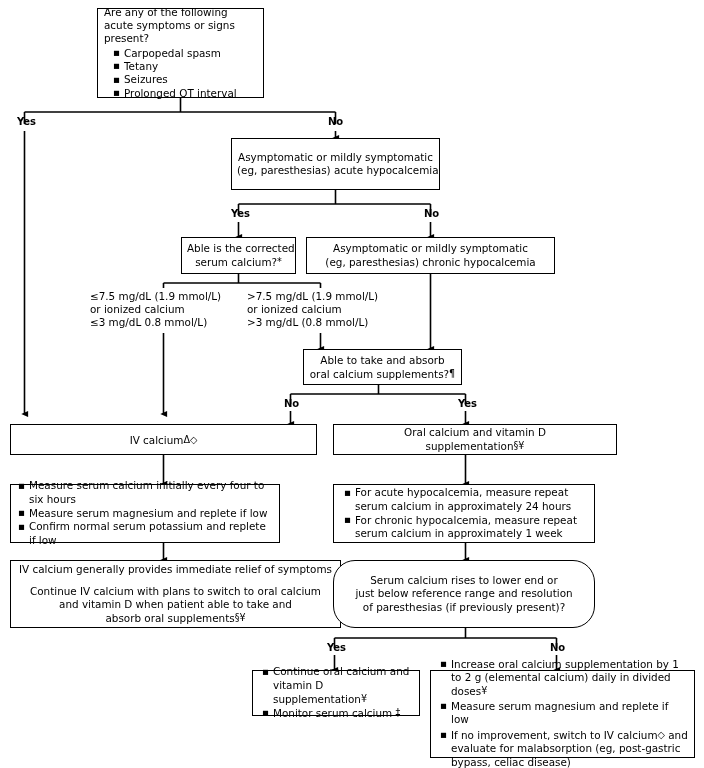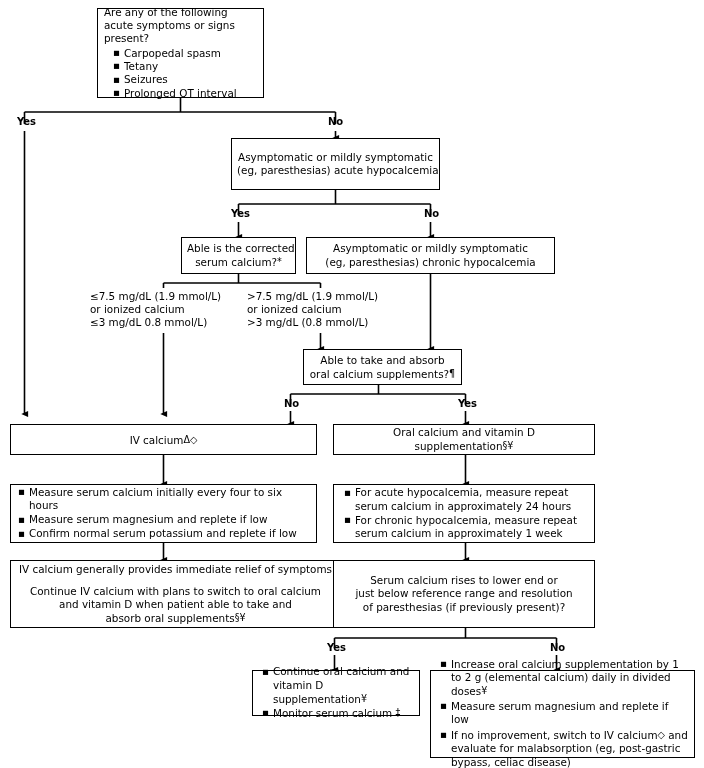--- a/index.html
+++ b/index.html
@@ -150,28 +150,28 @@
 
   <div class="edgelbl" style="left:284px;top:398px;">No</div>
   <div class="edgelbl" style="left:458px;top:398px;">Yes</div>
 
   <div class="box" style="left:10px;top:424px;width:307px;height:31px;">
     <div class="inner ctr">
       <div class="ln"><span>IV calcium</span><span class="sup">Δ◇</span></div>
     </div>
   </div>
 
-  <div class="box" style="left:333px;top:424px;width:262px;height:31px;">
+  <div class="box" style="left:333px;top:424px;width:284px;height:31px;">
     <div class="inner ctr">
       <div class="ln">Oral calcium and vitamin D</div>
       <div class="ln"><span>supplementation</span><span class="sup">§¥</span></div>
     </div>
   </div>
 
-  <div class="box" style="left:10px;top:484px;width:307px;height:59px;">
+  <div class="box" style="left:10px;top:484px;width:270px;height:59px;">
     <div class="inner lft">
       <ul class="bl" style="margin-left:2px;">
         <li>Measure serum calcium initially every four to six hours</li>
         <li>Measure serum magnesium and replete if low</li>
         <li>Confirm normal serum potassium and replete if low</li>
       </ul>
     </div>
   </div>
 
   <div class="box" style="left:333px;top:484px;width:262px;height:59px;align-items:center;">
@@ -186,21 +186,21 @@
   <div class="box" style="left:10px;top:560px;width:331px;height:68px;">
     <div class="inner ctr">
       <div class="ln">IV calcium generally provides immediate relief of symptoms</div>
       <div class="gap"></div>
       <div class="ln">Continue IV calcium with plans to switch to oral calcium</div>
       <div class="ln">and vitamin D when patient able to take and</div>
       <div class="ln"><span>absorb oral supplements</span><span class="sup">§¥</span></div>
     </div>
   </div>
 
-  <div class="box" style="left:333px;top:560px;width:262px;height:68px;">
+  <div class="box" style="left:333px;top:560px;width:262px;height:68px;border-radius:22px;">
     <div class="inner ctr">
       <div class="ln">Serum calcium rises to lower end or</div>
       <div class="ln">just below reference range and resolution</div>
       <div class="ln">of paresthesias (if previously present)?</div>
     </div>
   </div>
 
   <div class="edgelbl" style="left:327px;top:642px;">Yes</div>
   <div class="edgelbl" style="left:550px;top:642px;">No</div>
 

